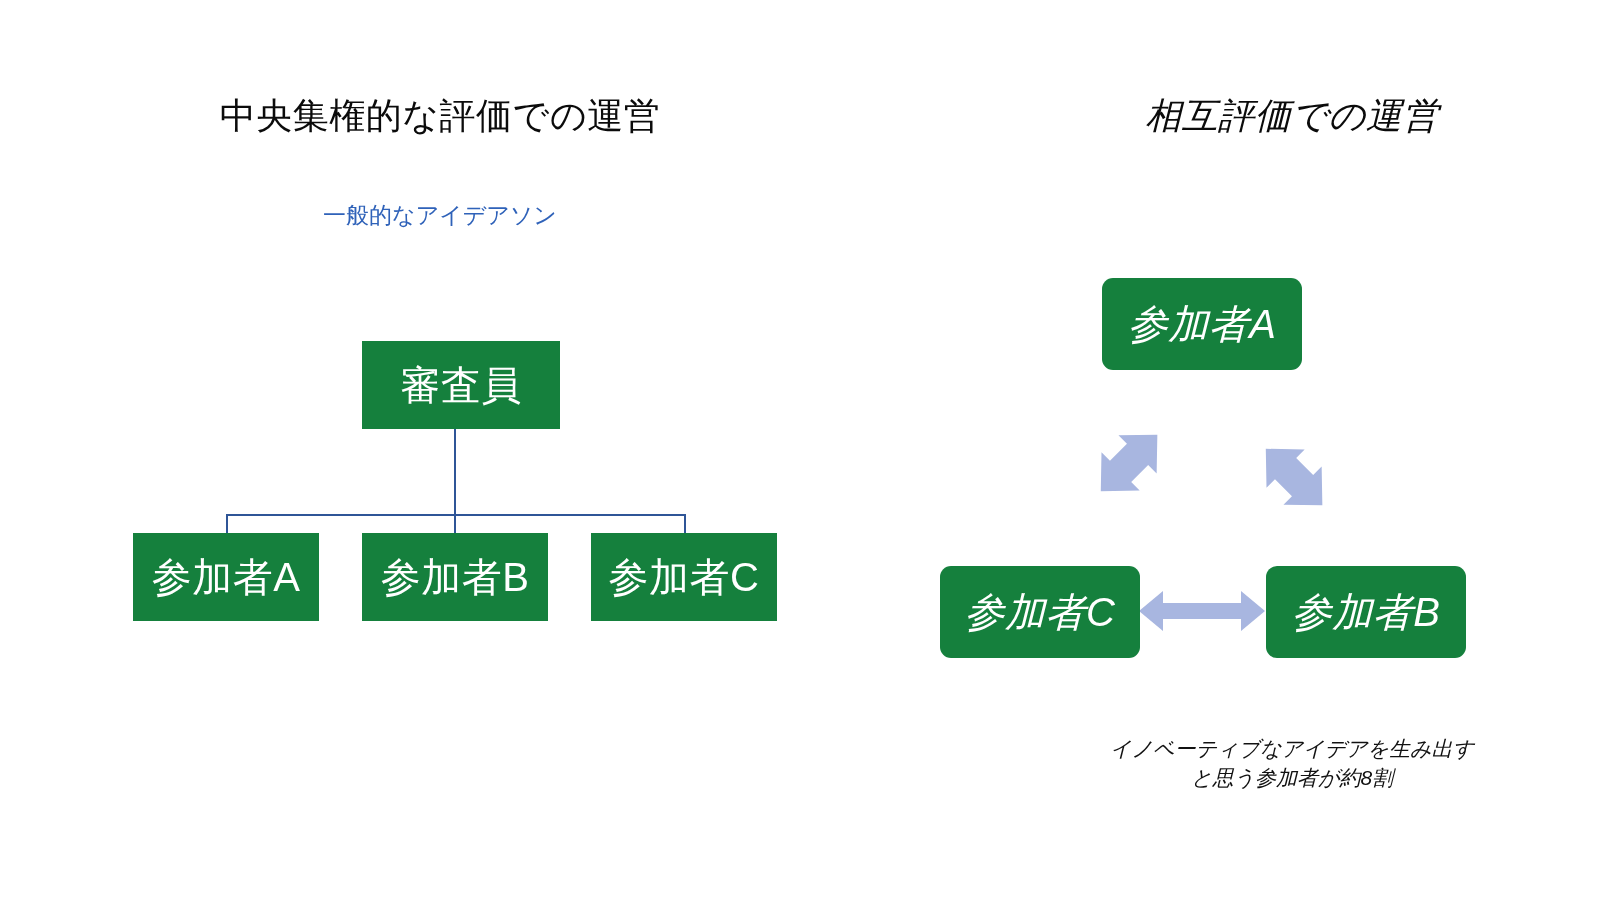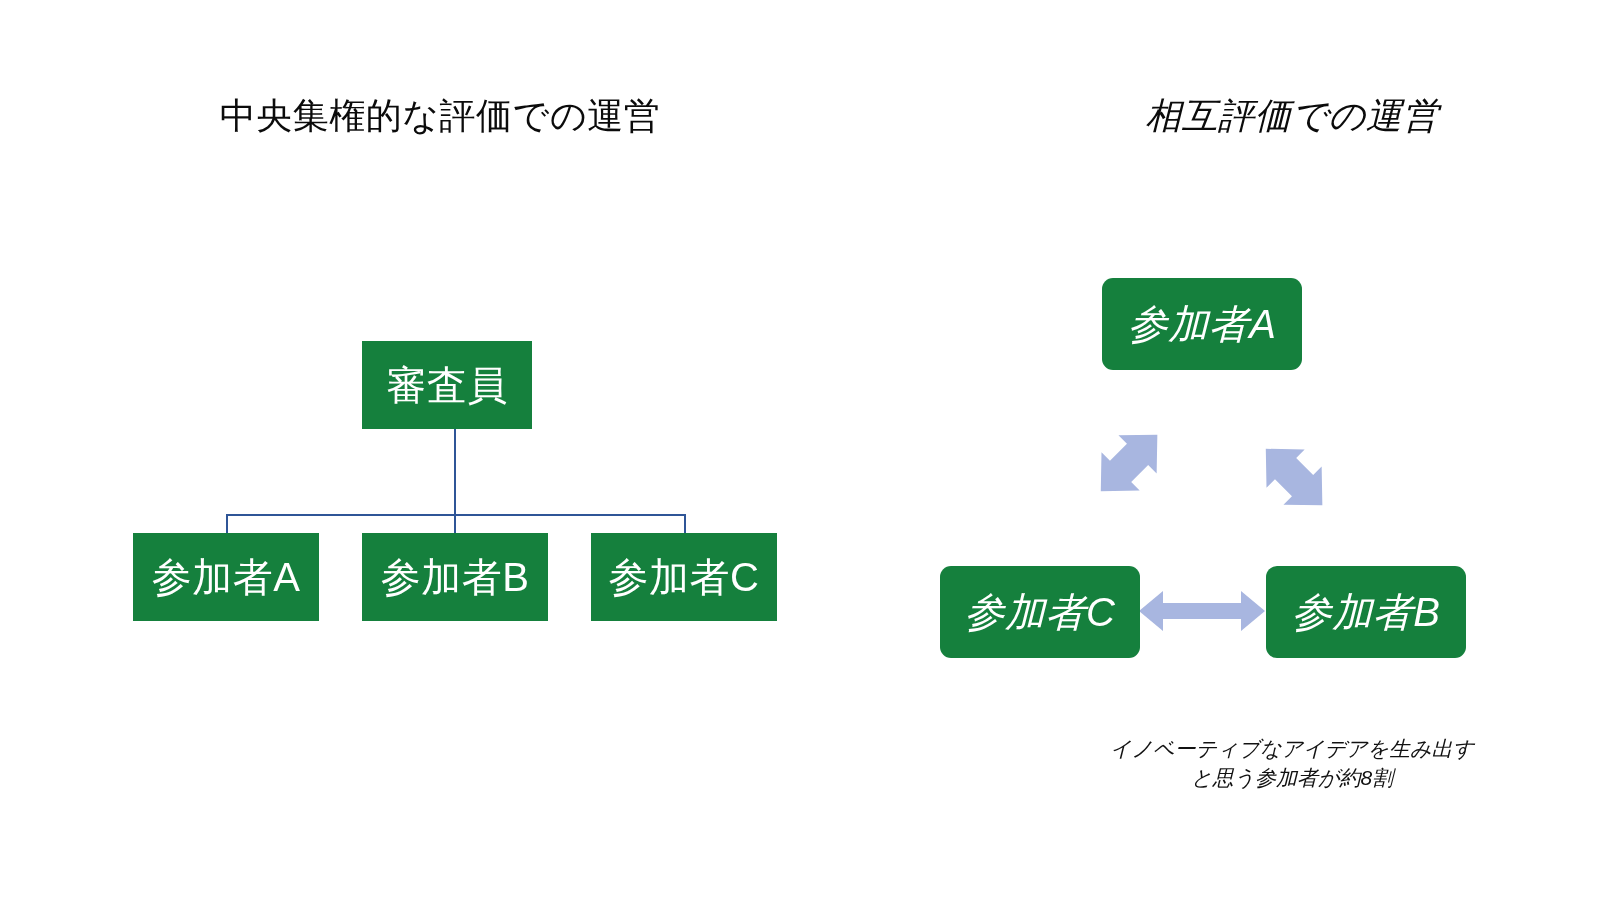--- a/index.html
+++ b/index.html
@@ -68,21 +68,21 @@
     font-size: 40px;
     font-weight: 400;
     letter-spacing: 0.5px;
     white-space: nowrap;
     box-sizing: border-box;
   }
   .node.sharp  { border-radius: 0; }
   .node.round  { border-radius: 11px; }
 
   
-  #node-judge        { left: 362px; top: 341px; width: 170px; height: 88px; }
+  #node-judge        { left: 362px; top: 341px; width: 198px; height: 88px; }
   #node-left-part-a  { left: 133px; top: 533px; width: 186px; height: 88px; }
   #node-left-part-b  { left: 362px; top: 533px; width: 186px; height: 88px; }
   #node-left-part-c  { left: 591px; top: 533px; width: 186px; height: 88px; }
 
   
   .conn {
     position: absolute;
     background: #2f5597;
   }
   .conn.v { width: 2px; }
@@ -122,20 +122,21 @@
 </style>
 </head>
 <body>
 
 <div id="canvas">
 
   <div class="panel" id="panel-left">
 
     <div class="panel-title" id="title-left">中央集権的な評価での運営</div>
 
+    <div class="panel-subtitle" id="subtitle-left">一般的なアイデアソン</div>
 
     <div class="conn v" id="conn-trunk"></div>
     <div class="conn h" id="conn-bar"></div>
     <div class="conn v" id="conn-drop-a"></div>
     <div class="conn v" id="conn-drop-b"></div>
     <div class="conn v" id="conn-drop-c"></div>
 
     <div class="node sharp" id="node-judge">審査員</div>
 
     <div class="node sharp" id="node-left-part-a">参加者A</div>

